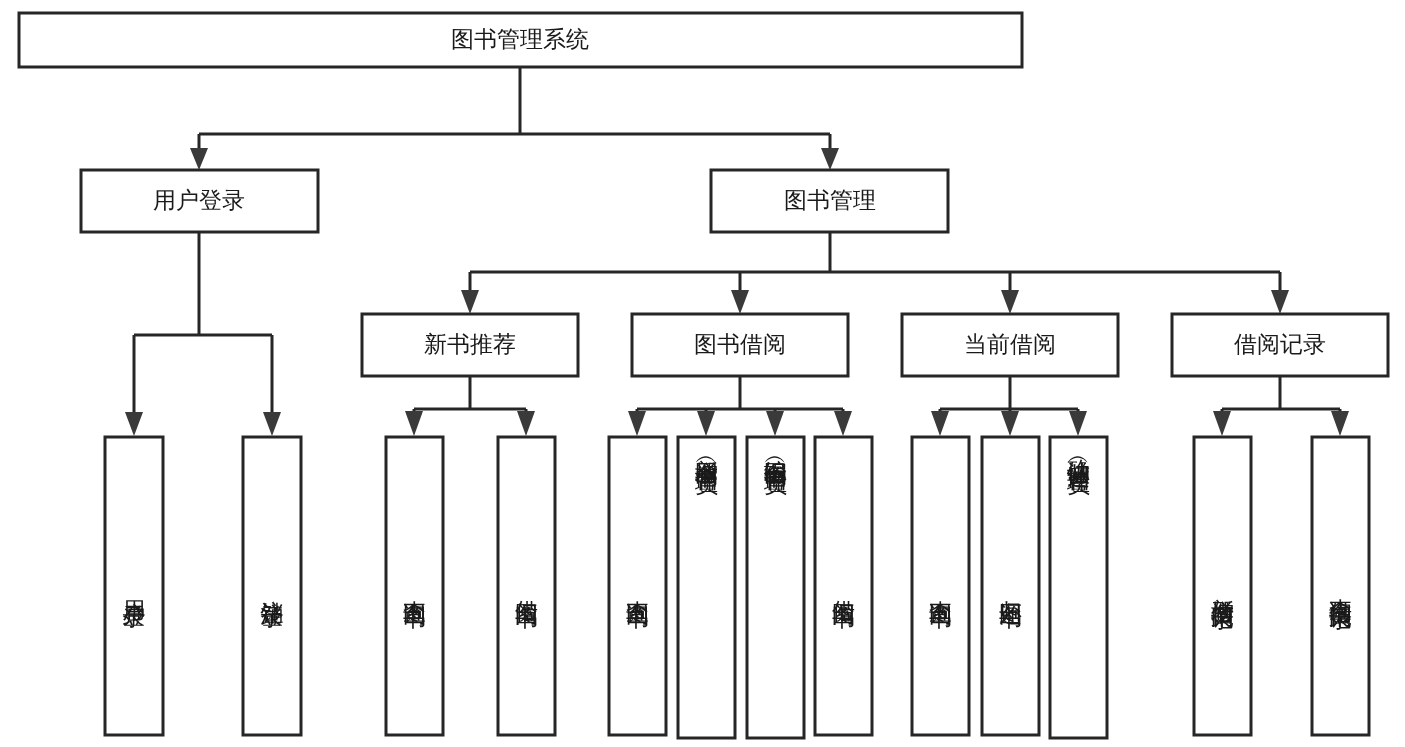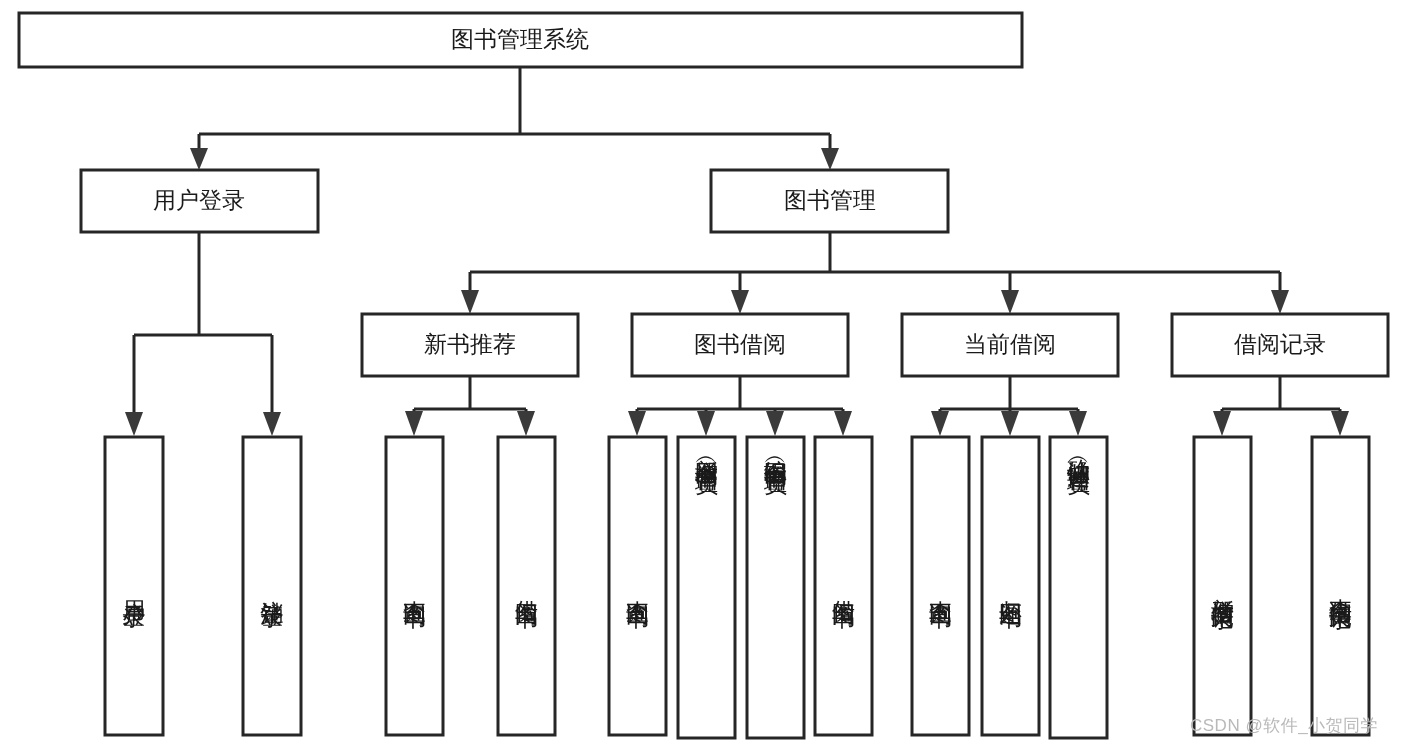--- a/index.html
+++ b/index.html
@@ -234,14 +234,13 @@
     <span class="vlabel" style="padding-top:4px;">确认归还（管理员）</span>
   </div>
 
   <div class="vlabel-wrap" style="left:1194px; top:437px; width:57px; height:298px;">
     <span class="vlabel">新增借阅记录</span>
   </div>
   <div class="vlabel-wrap" style="left:1312px; top:437px; width:57px; height:298px;">
     <span class="vlabel">查询借阅记录</span>
   </div>
 
-  <div class="watermark">CSDN @软件_小贺同学</div>
 </div>
 
 </body></html>

